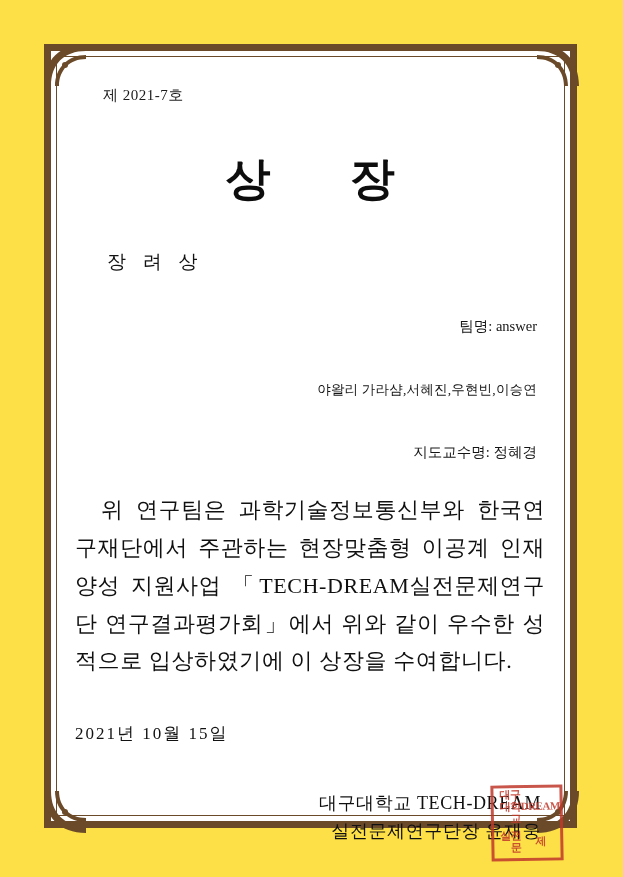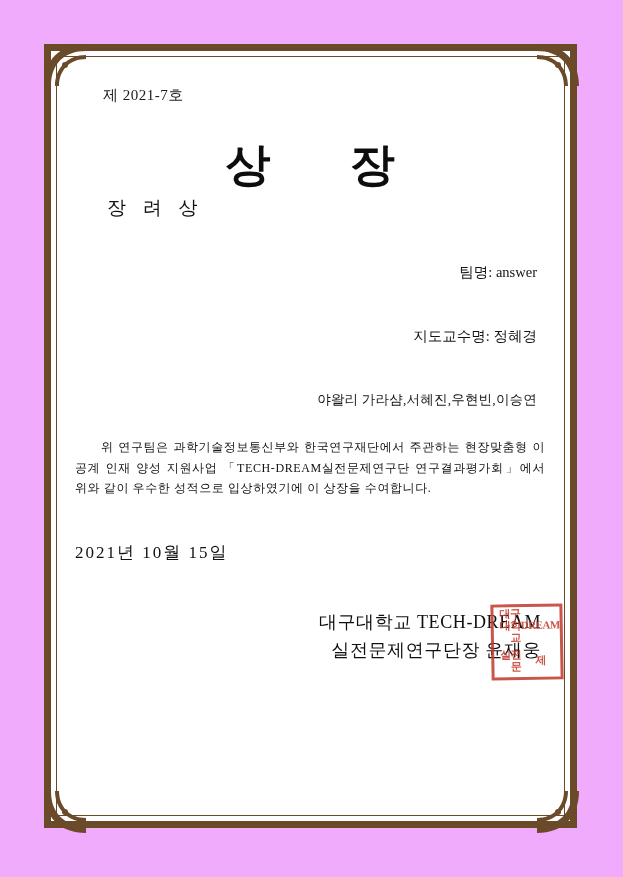--- a/index.html
+++ b/index.html
@@ -12,21 +12,21 @@
     height: 877px;
     font-family: "Liberation Serif", serif;
     color: #111111;
     overflow: hidden;
   }
 
   .page {
     position: relative;
     width: 623px;
     height: 877px;
-    background: #f0abfc;
+    background: #fde047;
   }
 
   
   .frame-outer {
     position: absolute;
     left: 44px;
     top: 44px;
     width: 533px;
     height: 784px;
     border: 7px solid #6b4a2a;
@@ -72,25 +72,26 @@
     margin-top: 16px;
     color: #1b1b1b;
   }
 
   .title {
     text-align: center;
     font-size: 45px;
     font-weight: 700;
     letter-spacing: 34px;
     padding-left: 34px;
-    margin-top: 30px;
+    margin-top: 44px;
     color: #0d0d0d;
   }
 
   .award-name {
+    margin-top: 40px;
     margin-left: 32px;
     font-size: 19px;
     letter-spacing: 6px;
     color: #121212;
   }
 
   .meta {
     margin-top: 18px;
     text-align: right;
     padding-right: 8px;
@@ -101,21 +102,21 @@
     color: #141414;
     margin-top: 40px;
   }
   .meta-line.members {
     font-size: 13.5px;
     letter-spacing: 0.2px;
   }
 
   .body-text {
     margin-top: 26px;
-    font-size: 12px;
+    font-size: 22px;
     line-height: 1.72;
     text-align: justify;
     text-justify: inter-character;
     letter-spacing: 0.6px;
     color: #101010;
   }
   .body-text .indent { display: inline-block; width: 26px; }
 
   .date {
     margin-top: 42px;
@@ -210,22 +211,22 @@
   <div class="content">
 
     <div class="doc-number">제 2021-7호</div>
 
     <div class="title">상      장</div>
 
     <div class="award-name">장 려 상</div>
 
     <div class="meta">
       <div class="meta-line">팀명: answer</div>
+      <div class="meta-line members">야왈리 가라샴,서혜진,우현빈,이승연</div>
       <div class="meta-line">지도교수명: 정혜경</div>
-      <div class="meta-line members">야왈리 가라샴,서혜진,우현빈,이승연</div>
     </div>
 
     <div class="body-text"><span class="indent"></span><span>위 연구팀은 과학기술정보통신부와 한국연구재단에서 주관하는 현장맞춤형 이공계 인재 양성 지원사업 「TECH-DREAM실전문제연구단 연구결과평가회」에서 위와 같이 우수한 성적으로 입상하였기에 이 상장을 수여합니다.</span></div>
 
     <div class="date">2021년  10월  15일</div>
 
     <div class="signature">
       <div class="sig-line1">대구대학교 TECH-DREAM</div>
       <div class="sig-line2">실전문제연구단장 윤재웅</div>
       <div class="seal">

